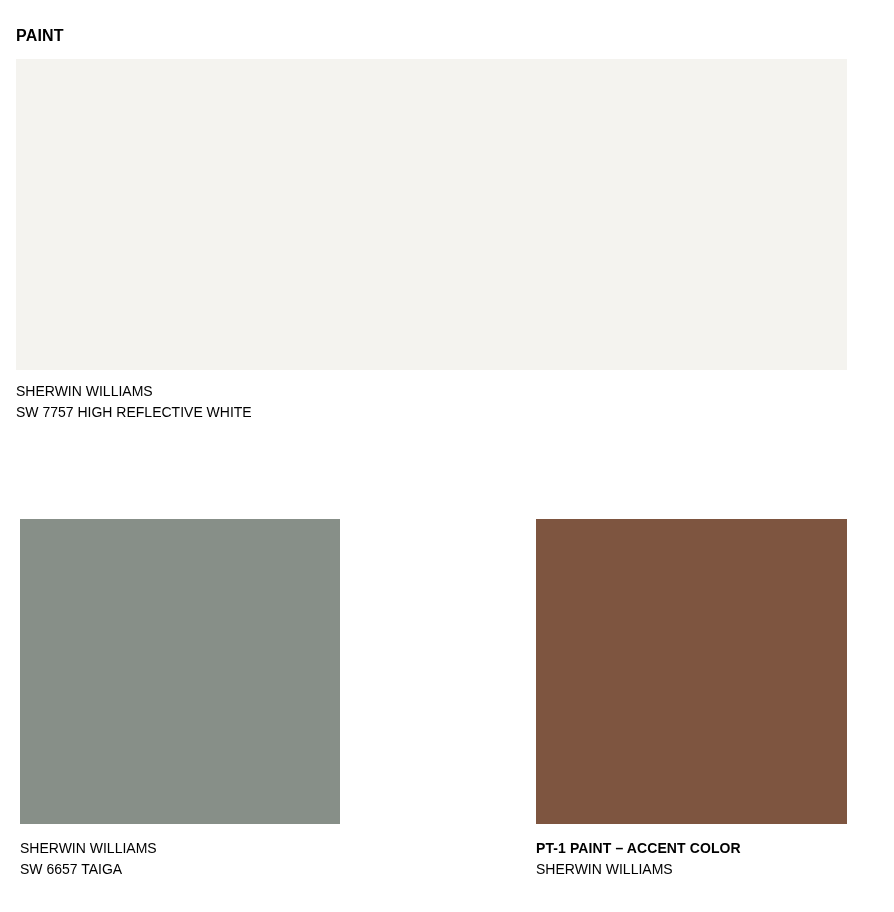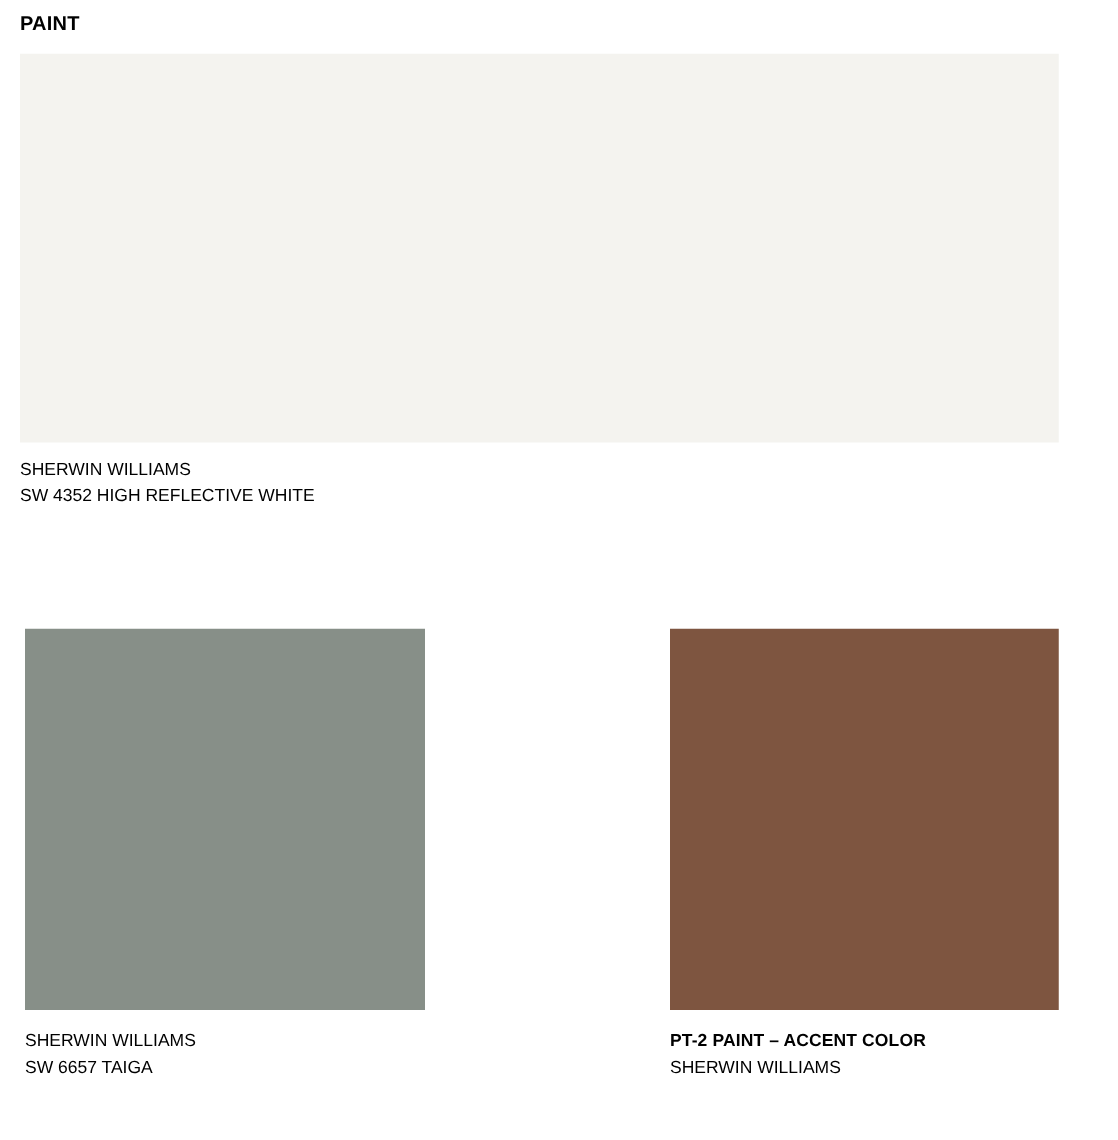--- a/index.html
+++ b/index.html
@@ -14,21 +14,21 @@
     position: relative;
     font-family: "Liberation Sans", sans-serif;
     color: #000000;
     overflow: hidden;
     -webkit-font-smoothing: antialiased;
   }
 
   .board {
     position: absolute;
     left: 0;
-    top: 0;
+    top: 16px;
     width: 894px;
     height: 812px;
   }
 
   .board-title {
     position: absolute;
     left: 16px;
     top: 10px;
     font-size: 16px;
     font-weight: bold;
@@ -86,30 +86,30 @@
 <body style="background-color: rgb(255, 255, 255); color: rgb(0, 0, 0);">
 
 <div class="board">
 
   <div class="board-title">PAINT</div>
 
   <div class="swatch swatch-pt1" style="background-color: rgb(244, 243, 239);"></div>
 
   <div class="caption caption-pt1">
     <span class="caption-line">SHERWIN WILLIAMS</span>
-    <span class="caption-line">SW 4352 HIGH REFLECTIVE WHITE</span>
+    <span class="caption-line">SW 7757 HIGH REFLECTIVE WHITE</span>
   </div>
 
   <div class="swatch swatch-pt2" style="background-color: rgb(135, 143, 136);"></div>
 
   <div class="caption caption-pt2">
     <span class="caption-line">SHERWIN WILLIAMS</span>
     <span class="caption-line">SW 6657 TAIGA</span>
   </div>
 
   <div class="swatch swatch-pt3" style="background-color: rgb(126, 85, 64);"></div>
 
   <div class="caption caption-pt3">
-    <span class="caption-heading">PT-2 PAINT – ACCENT COLOR</span>
+    <span class="caption-heading">PT-1 PAINT – ACCENT COLOR</span>
     <span class="caption-line">SHERWIN WILLIAMS</span>
   </div>
 
 </div>
 
 </body></html>

